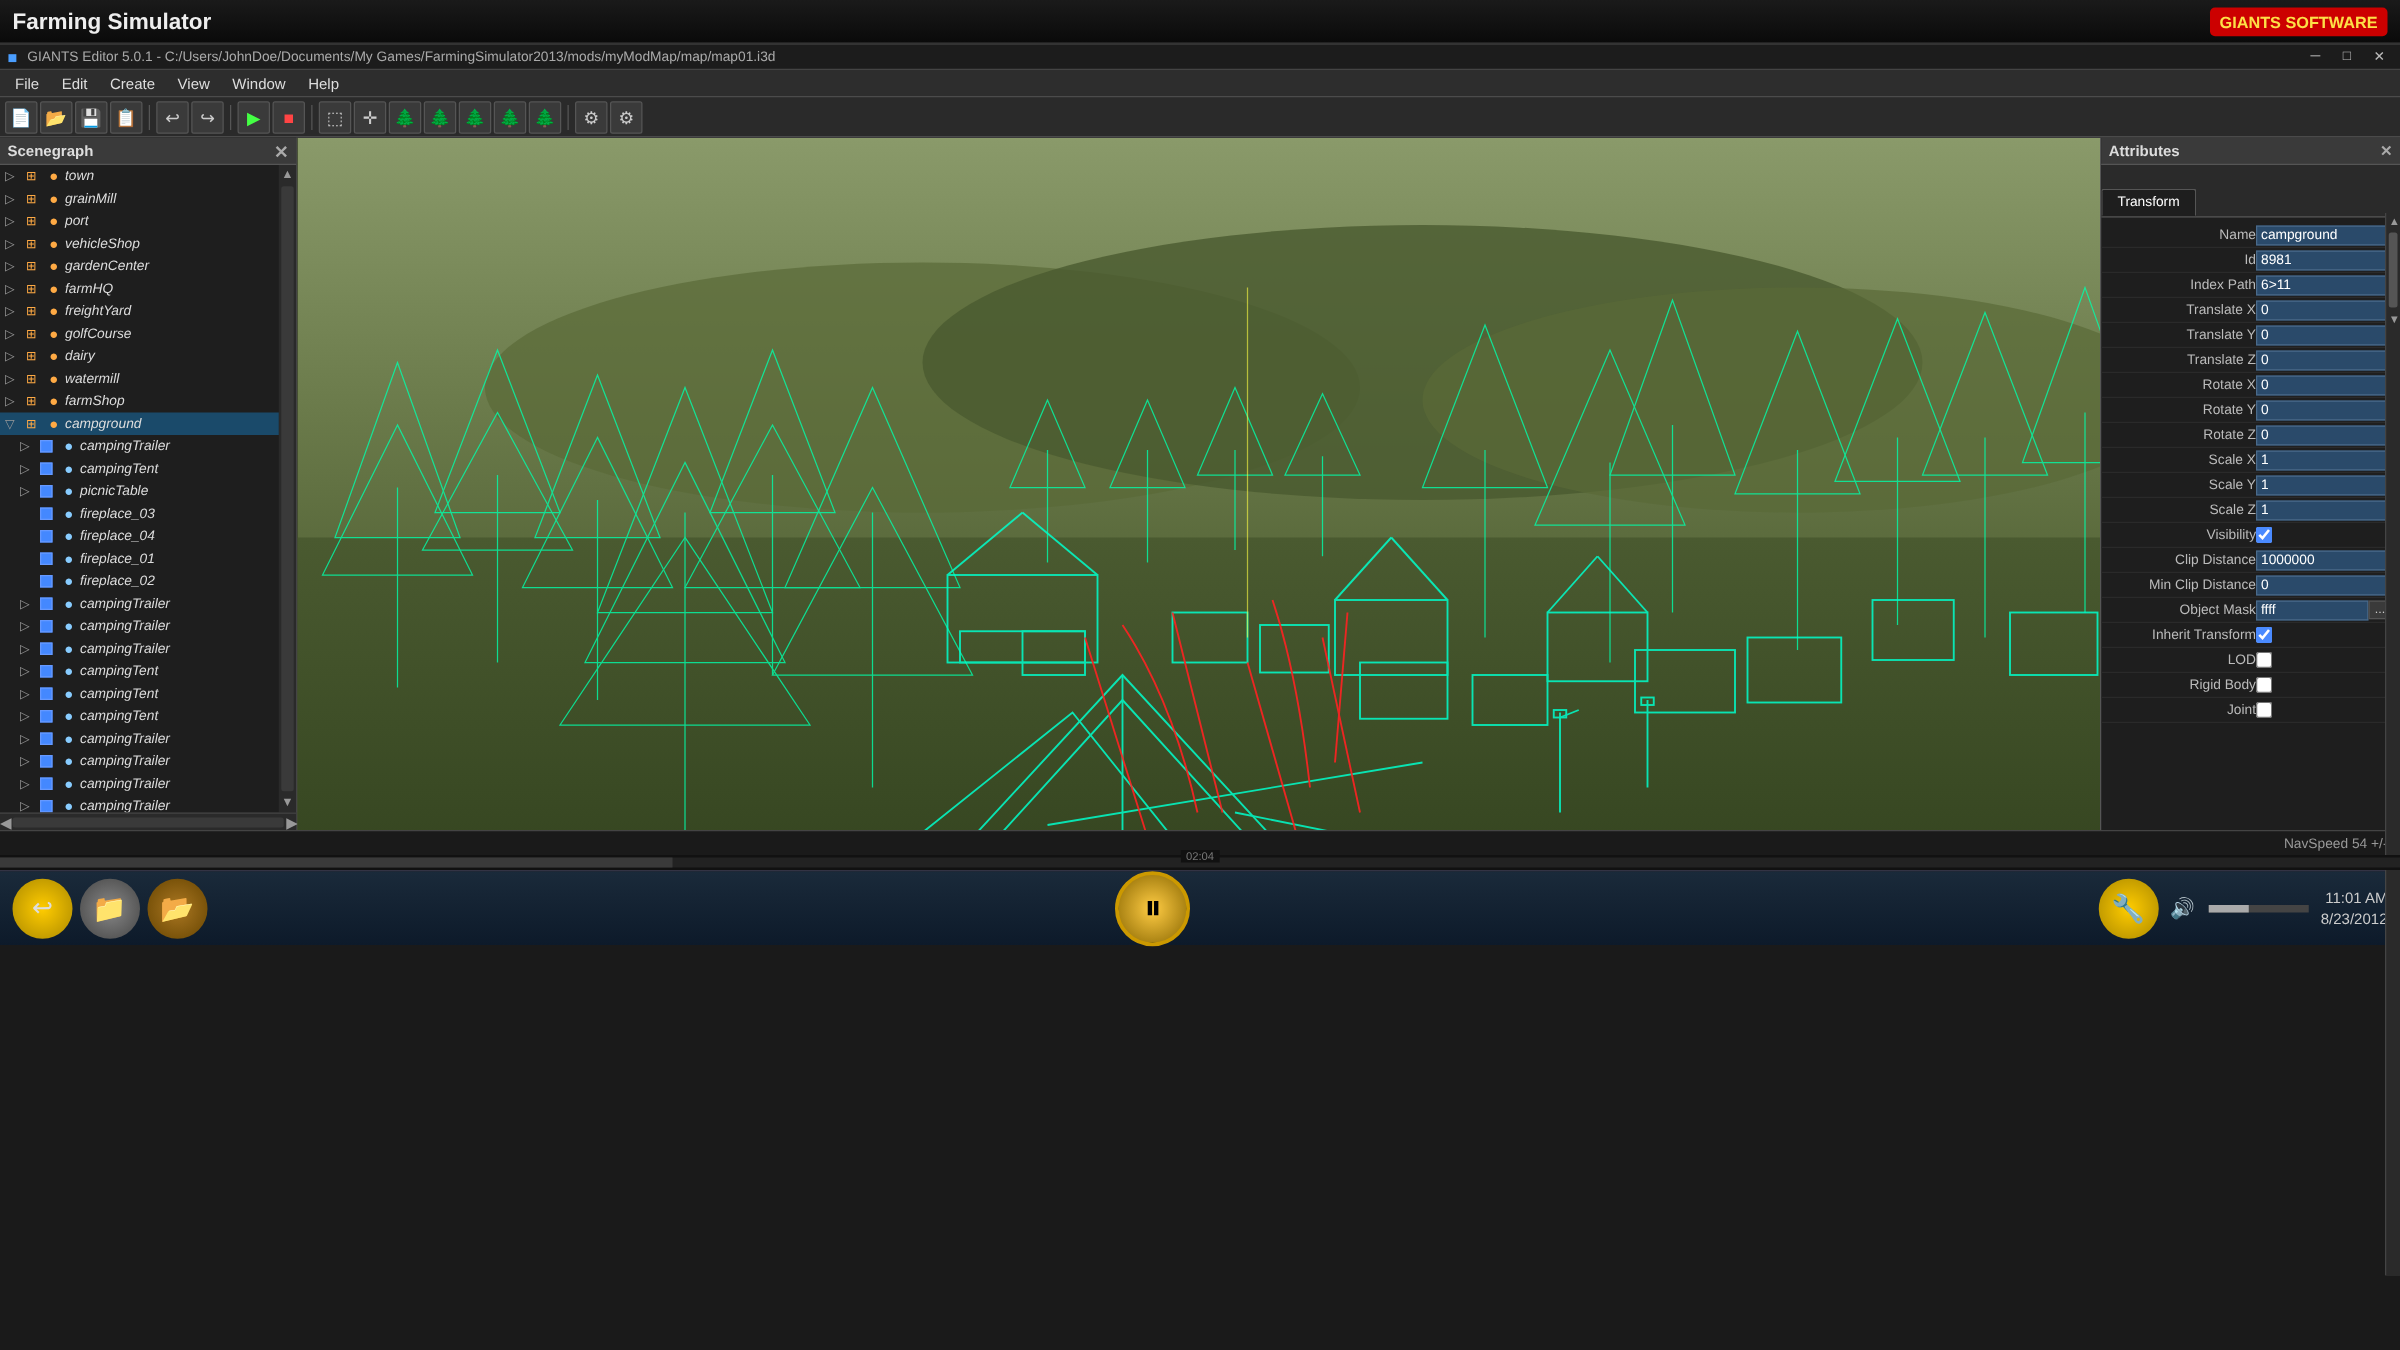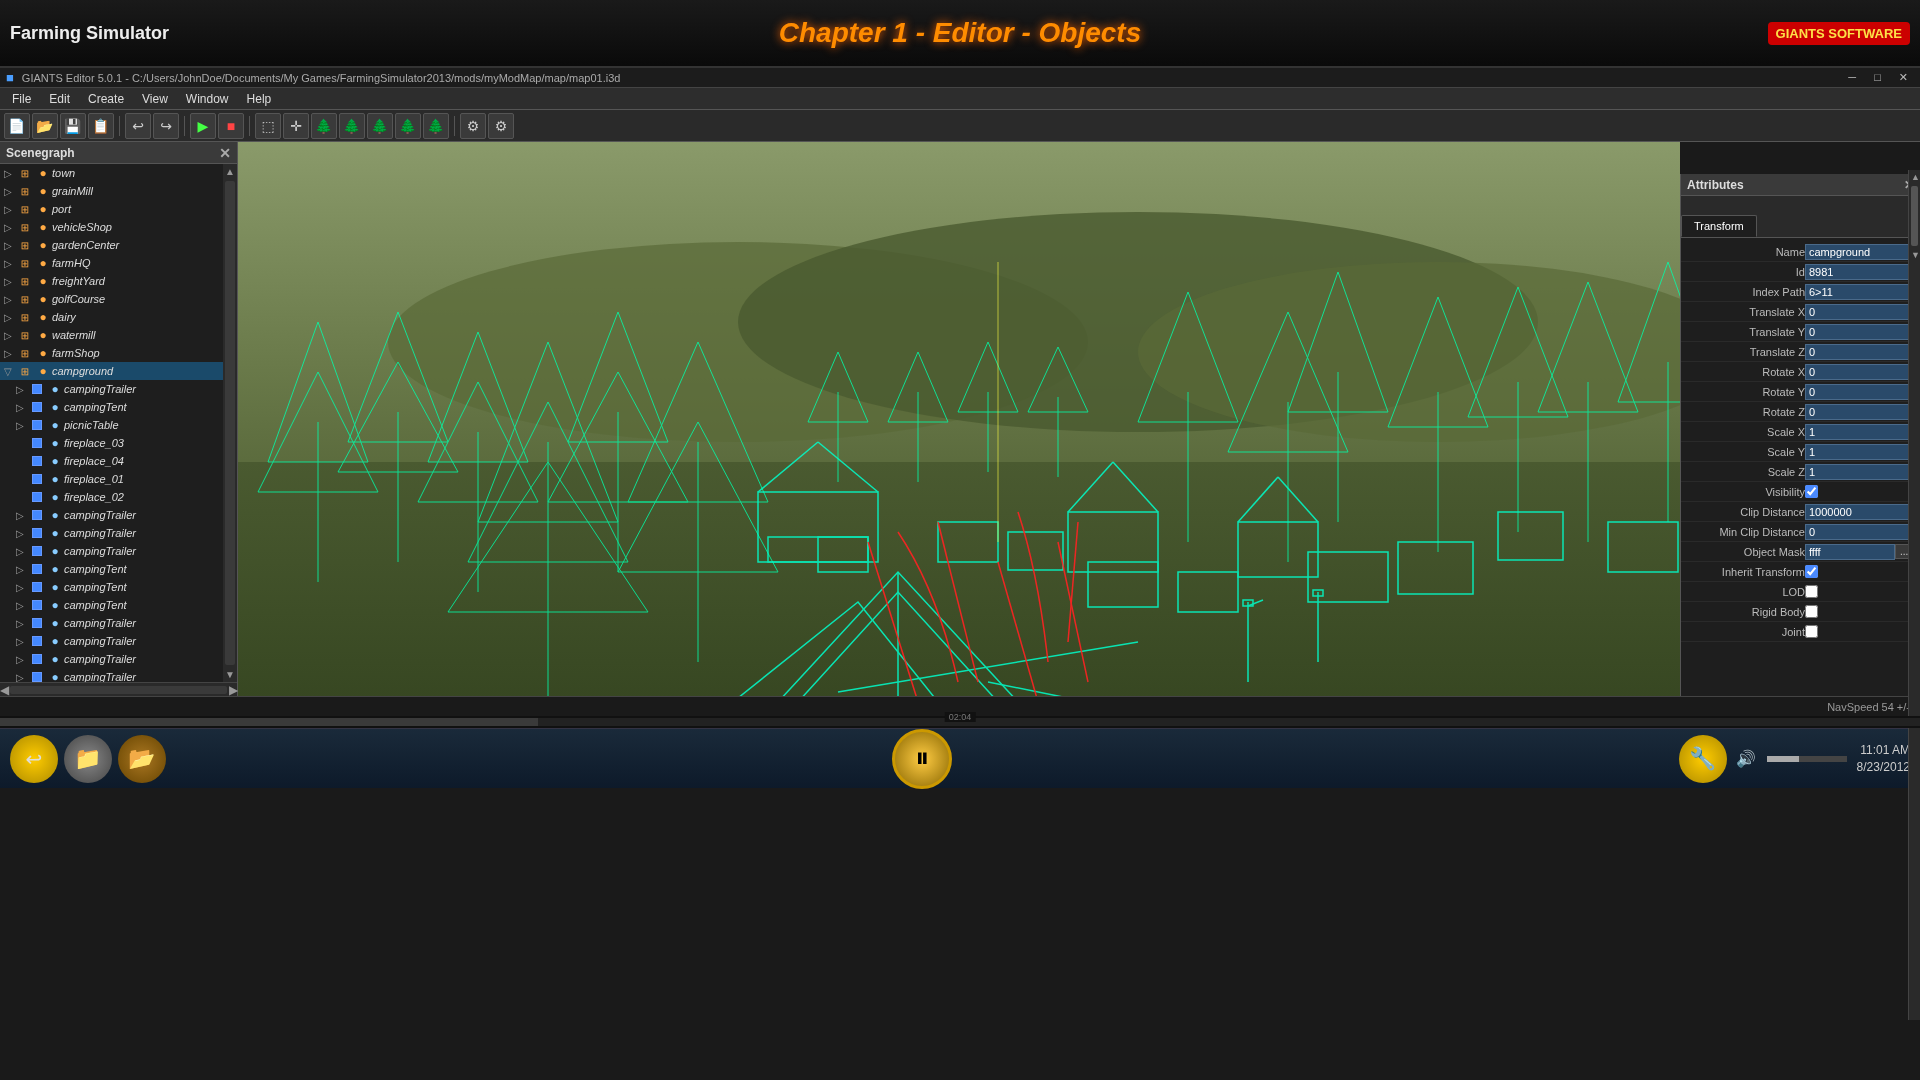--- a/index.html
+++ b/index.html
@@ -1,20 +1,20 @@
 <!DOCTYPE html>
 <html><head>
   <meta charset="utf-8">
   <style>
     * { margin: 0; padding: 0; box-sizing: border-box; }
     body { width: 1920px; height: 1080px; background: #1a1a1a; font-family: 'Arial', sans-serif; font-size: 12px; color: #ddd; overflow: hidden; }
 
     
     #title-bar {
-      width: 100%; height: 68px; background: linear-gradient(180deg, #1a1a1a 0%, #0a0a0a 100%);
+      width: 100%; height: 36px; background: linear-gradient(180deg, #1a1a1a 0%, #0a0a0a 100%);
       display: flex; align-items: center; justify-content: center; position: relative;
       border-bottom: 2px solid #333;
     }
     #title-bar .logo { position: absolute; left: 10px; display: flex; align-items: center; }
     #title-bar .logo-text { color: #eee; font-size: 18px; font-weight: bold; }
     #title-bar .main-title { color: #ff8c00; font-size: 28px; font-weight: bold; font-style: italic; text-shadow: 0 0 10px #ff6600; }
     #title-bar .giants-logo { position: absolute; right: 10px; background: #cc0000; padding: 4px 8px; border-radius: 4px; font-size: 13px; font-weight: bold; color: #fde047; }
 
     
     #menu-bar {
@@ -72,21 +72,21 @@
       flex: 1; background: #4a5a2a; position: relative; overflow: hidden;
     }
     #viewport-overlay {
       position: absolute; top: 4px; left: 4px; font-size: 10px; color: #ddd;
       line-height: 1.4; pointer-events: none;
     }
 
     
     #attributes {
       width: 240px; min-width: 240px; background: #1e1e1e; border-left: 1px solid #555;
-      display: flex; flex-direction: column; margin-top: 32px;
+      display: flex; flex-direction: column;
     }
     #attributes-header {
       height: 22px; background: #3a3a3a; border-bottom: 1px solid #555;
       display: flex; align-items: center; justify-content: space-between; padding: 0 6px;
       font-size: 12px; font-weight: bold; color: #ddd;
     }
     #attributes-tabs {
       height: 42px; background: #2a2a2a; border-bottom: 1px solid #555;
       display: flex; align-items: flex-end;
     }
@@ -173,21 +173,20 @@
     
     #scene-svg { position: absolute; top: 0; left: 0; width: 100%; height: 100%; pointer-events: none; }
   </style>
 </head>
 <body>
 
 <div id="title-bar">
   <div class="logo">
     <span class="logo-text">Farming Simulator</span>
   </div>
-  <div class="main-title">Chapter 1  -  Editor  -  Objects</div>
   <div class="giants-logo">GIANTS SOFTWARE</div>
 </div>
 
 <div id="path-bar">
   <span style="margin-right:8px; color:#4a9eff; font-size:13px;">■</span>
   <span>GIANTS Editor 5.0.1 - C:/Users/JohnDoe/Documents/My Games/FarmingSimulator2013/mods/myModMap/map/map01.i3d</span>
   <div style="margin-left:auto; display:flex; gap:6px;">
     <span style="cursor:pointer; color:#bbb; padding:0 6px;">─</span>
     <span style="cursor:pointer; color:#bbb; padding:0 6px;">□</span>
     <span style="cursor:pointer; color:#bbb; padding:0 6px;">✕</span>

